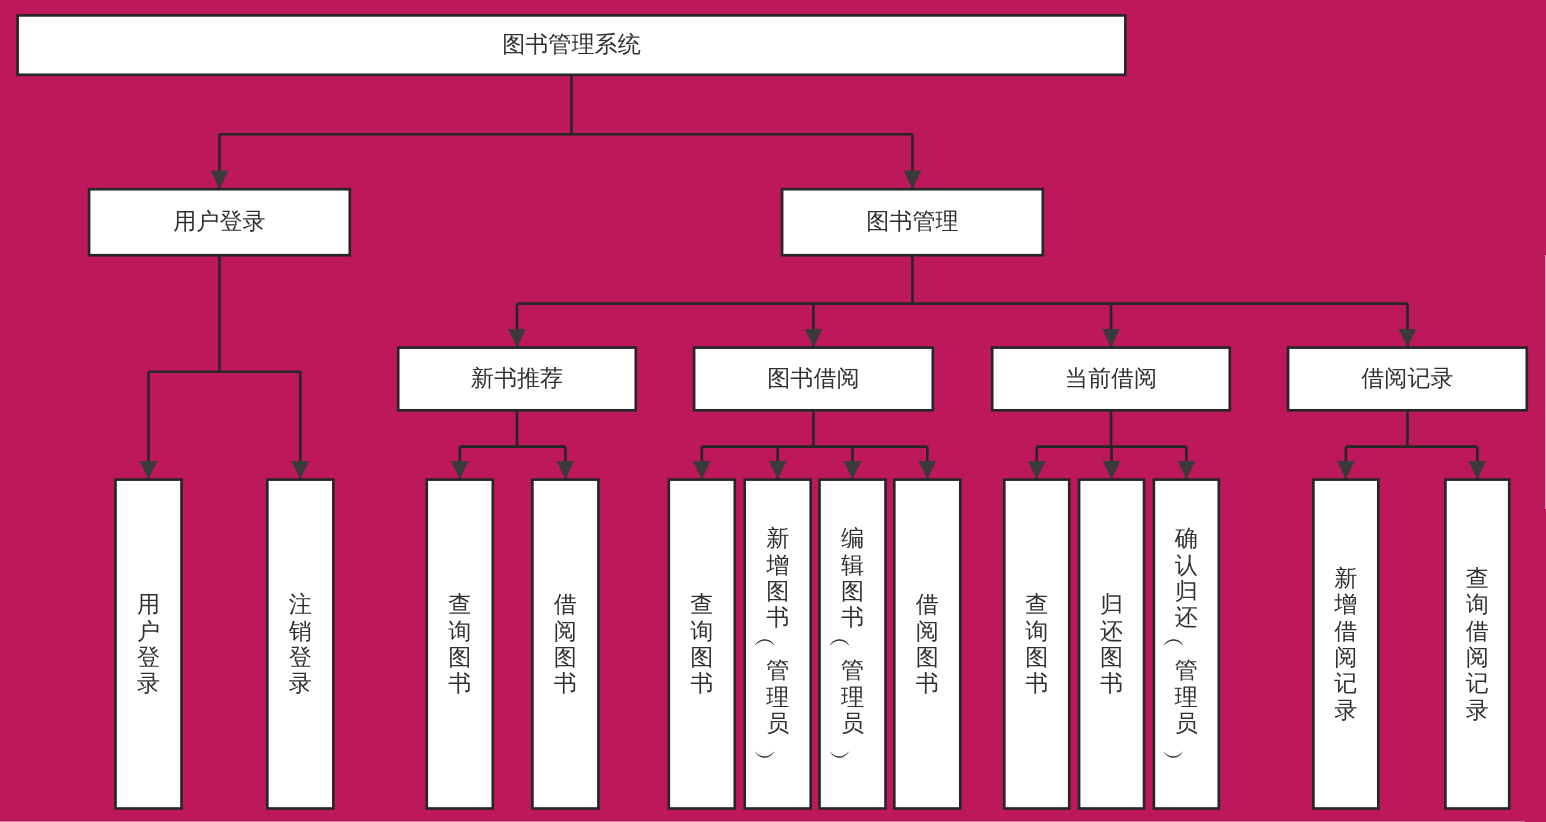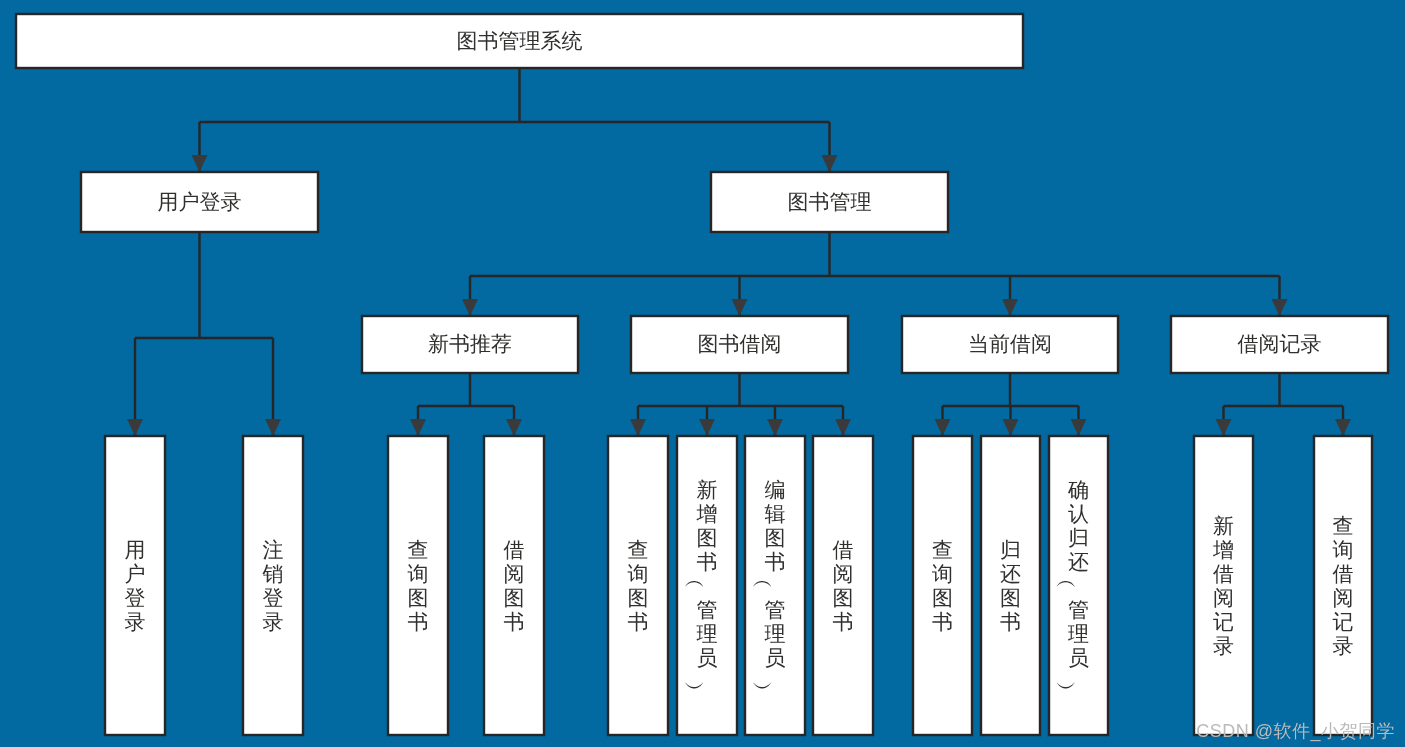--- a/index.html
+++ b/index.html
@@ -10,21 +10,21 @@
   body {
     width: 1405px;
     height: 747px;
     overflow: hidden;
     font-family: "Liberation Sans", "DejaVu Sans", sans-serif;
   }
   #diagram-root {
     position: relative;
     width: 1405px;
     height: 747px;
-    background: #0369a1;
+    background: #be185d;
   }
   svg#tree-svg {
     position: absolute;
     top: 0;
     left: 0;
     width: 1405px;
     height: 747px;
   }
   .node-box {
     fill: #ffffff;
@@ -201,14 +201,13 @@
         <g>
           <rect x="1194" y="436" width="59" height="299" class="node-box"></rect>
           <text x="1223.5" y="532.5" class="node-label-v"><tspan x="1223.5" dy="0">新</tspan><tspan x="1223.5" dy="24">增</tspan><tspan x="1223.5" dy="24">借</tspan><tspan x="1223.5" dy="24">阅</tspan><tspan x="1223.5" dy="24">记</tspan><tspan x="1223.5" dy="24">录</tspan></text>
         </g>
         <g>
           <rect x="1314" y="436" width="58" height="299" class="node-box"></rect>
           <text x="1343" y="532.5" class="node-label-v"><tspan x="1343" dy="0">查</tspan><tspan x="1343" dy="24">询</tspan><tspan x="1343" dy="24">借</tspan><tspan x="1343" dy="24">阅</tspan><tspan x="1343" dy="24">记</tspan><tspan x="1343" dy="24">录</tspan></text>
         </g>
       </g>
   </svg>
-  <div class="watermark-text">CSDN @软件_小贺同学</div>
 </div>
 
 </body></html>

